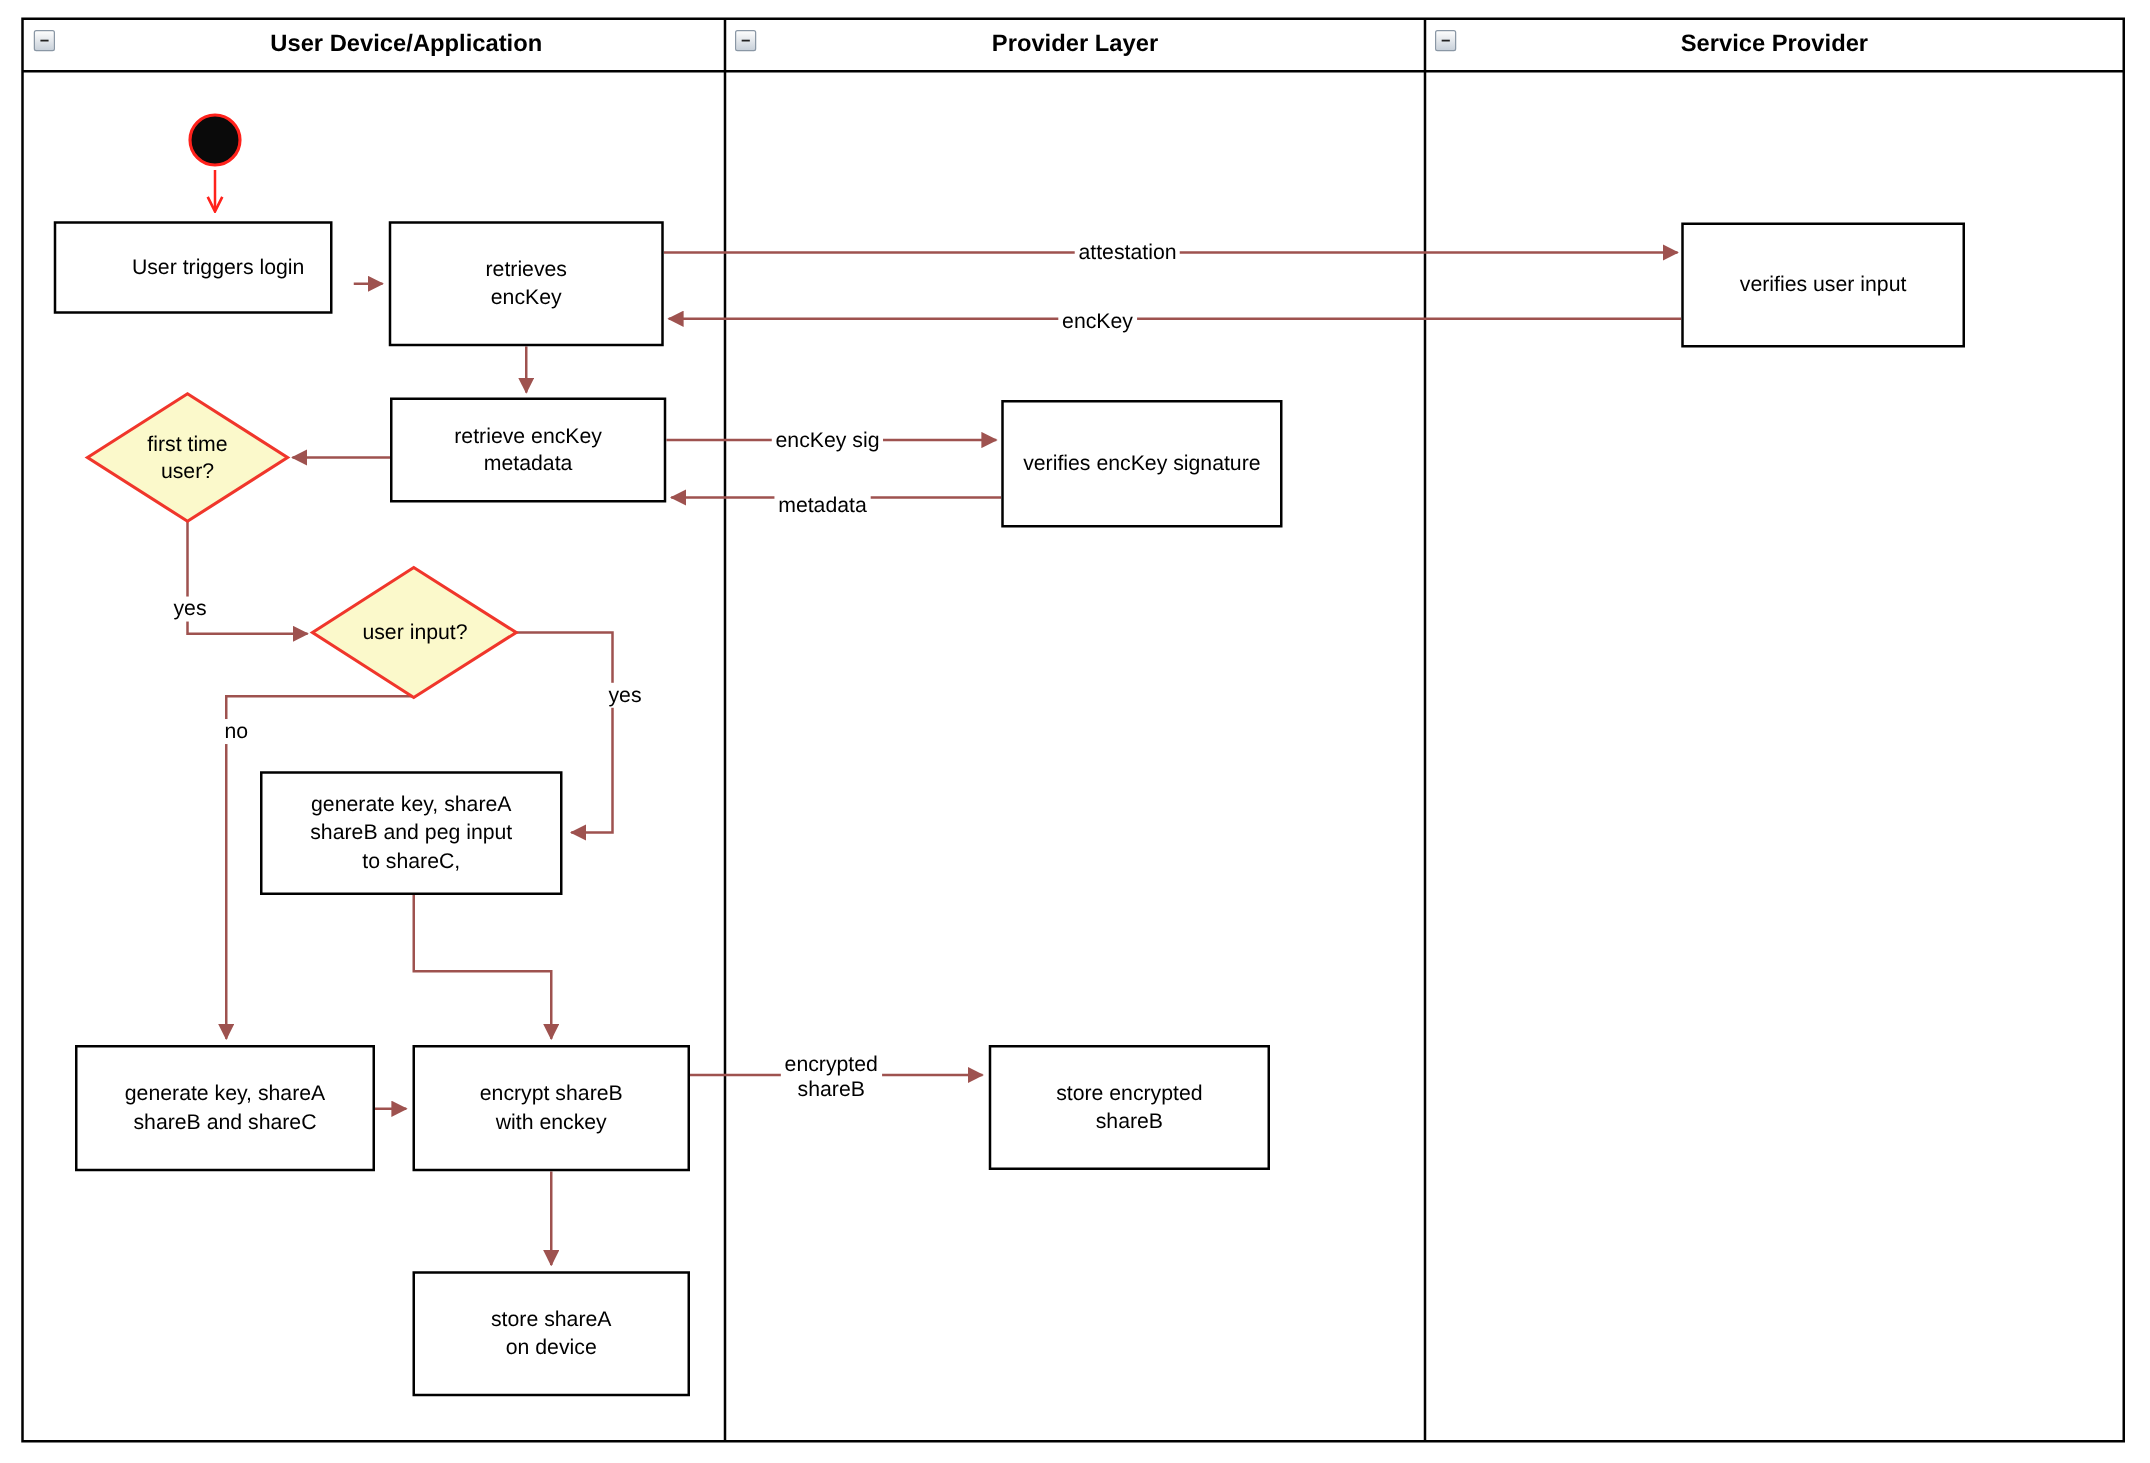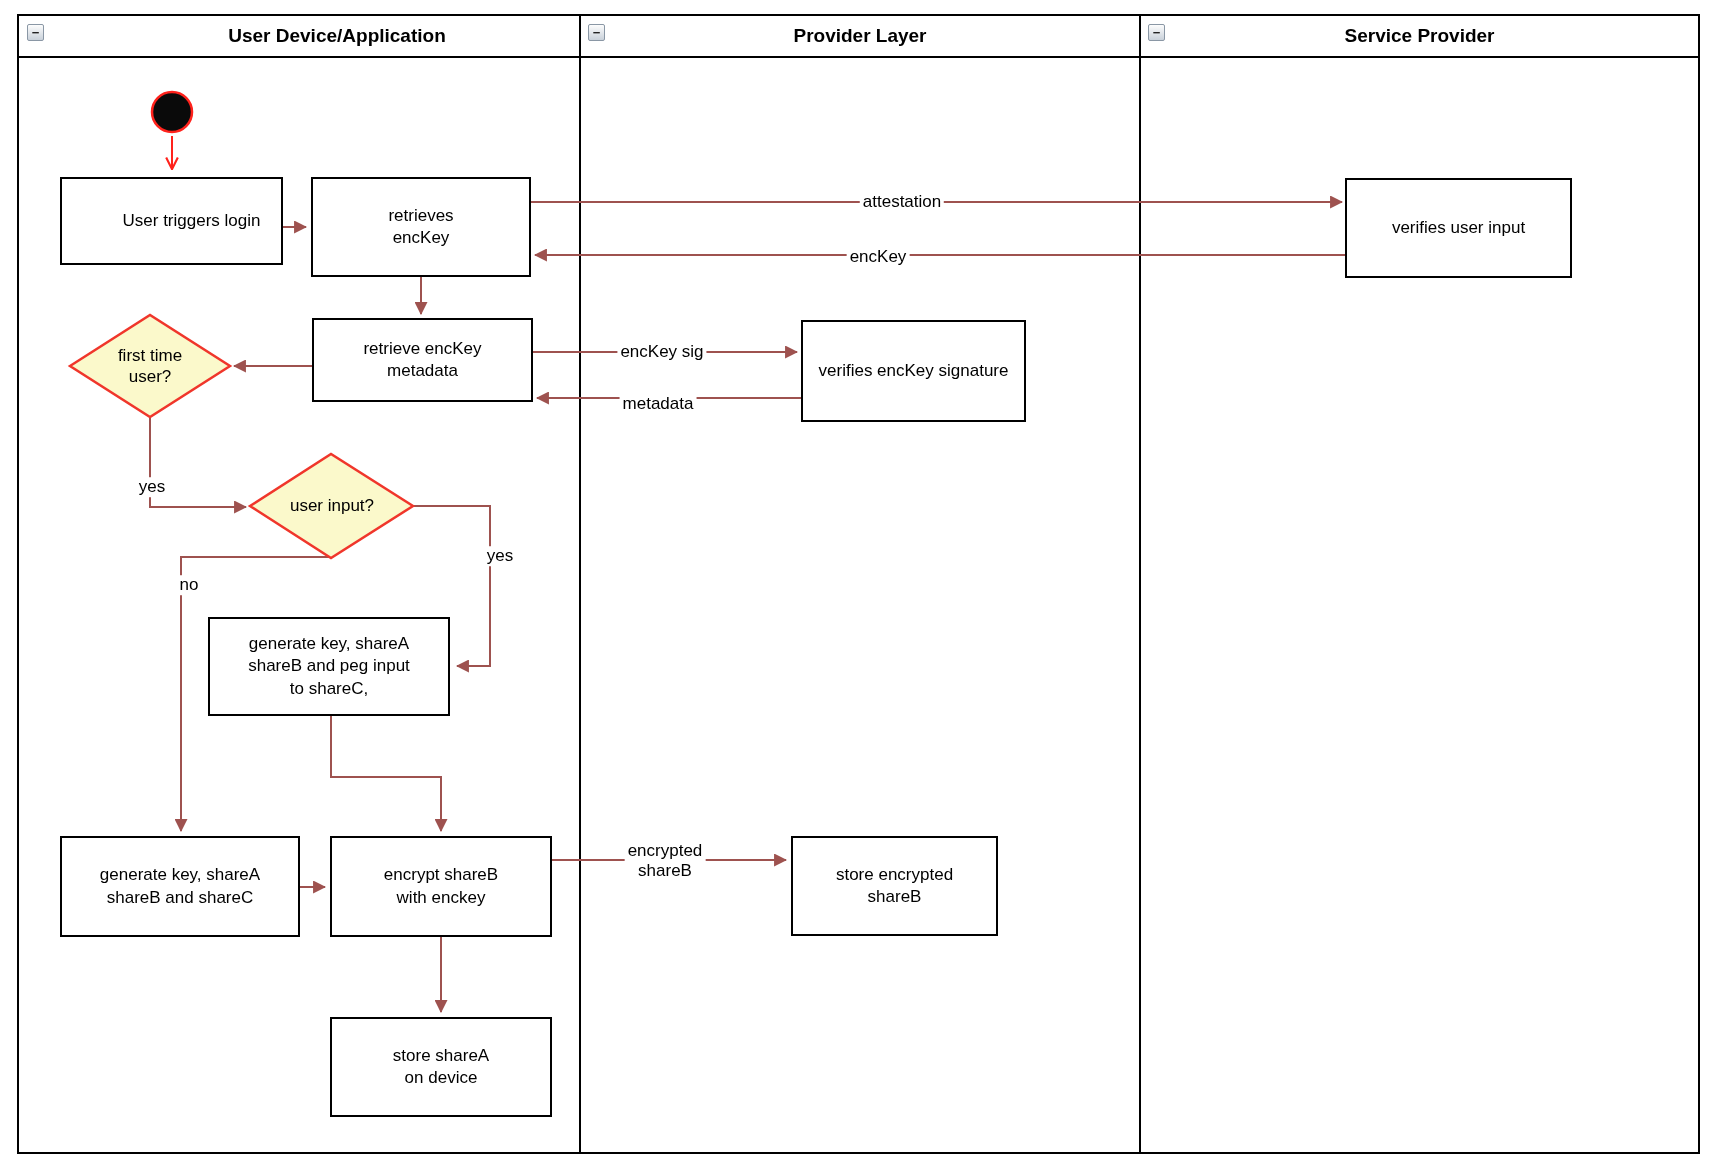--- a/index.html
+++ b/index.html
@@ -80,35 +80,35 @@
       <line x1="552" y1="860" x2="786" y2="860" marker-end="url(#mh)"></line>
       <line x1="441" y1="937" x2="441" y2="1012" marker-end="url(#mh)"></line>
     </g>
 
     <circle cx="172" cy="112" r="20" fill="#0a0a0a" stroke="#ff221c" stroke-width="2.5"></circle>
 
     <polygon points="70,366 150,315 230,366 150,417" fill="#fbf9cb" stroke="#f0362b" stroke-width="2.5"></polygon>
     <polygon points="250,506 331,454 413,506 331,558" fill="#fbf9cb" stroke="#f0362b" stroke-width="2.5"></polygon>
   </svg>
 
-  <div class="lane-title" style="left:20px;width:562px;padding-left:36px;">
+  <div class="lane-title" style="left:8px;width:562px;padding-left:36px;">
     <span>User Device/Application</span>
   </div>
   <div class="lane-title" style="left:580px;width:560px;">
     <span>Provider Layer</span>
   </div>
   <div class="lane-title" style="left:1140px;width:559px;">
     <span>Service Provider</span>
   </div>
 
   <div class="collapse-btn" style="left:27px;">−</div>
   <div class="collapse-btn" style="left:588px;">−</div>
   <div class="collapse-btn" style="left:1148px;">−</div>
 
-  <div class="node" style="left:60px;top:177px;width:223px;height:88px;padding-left:40px;">
+  <div class="node" style="left:43px;top:177px;width:223px;height:74px;padding-left:40px;">
     <div class="ln">User triggers login</div>
   </div>
 
   <div class="node" style="left:311px;top:177px;width:220px;height:100px;">
     <div class="ln">retrieves</div>
     <div class="ln">encKey</div>
   </div>
 
   <div class="node" style="left:1345px;top:178px;width:227px;height:100px;">
     <div class="ln">verifies user input</div>
@@ -132,21 +132,21 @@
   <div class="node" style="left:60px;top:836px;width:240px;height:101px;">
     <div class="ln">generate key, shareA</div>
     <div class="ln">shareB and shareC</div>
   </div>
 
   <div class="node" style="left:330px;top:836px;width:222px;height:101px;">
     <div class="ln">encrypt shareB</div>
     <div class="ln">with enckey</div>
   </div>
 
-  <div class="node" style="left:791px;top:836px;width:207px;height:100px;">
+  <div class="node" style="left:791px;top:836px;width:225px;height:100px;">
     <div class="ln">store encrypted</div>
     <div class="ln">shareB</div>
   </div>
 
   <div class="node" style="left:330px;top:1017px;width:222px;height:100px;">
     <div class="ln">store shareA</div>
     <div class="ln">on device</div>
   </div>
 
   <div class="diamond-label" style="left:70px;top:330px;width:160px;height:72px;">

